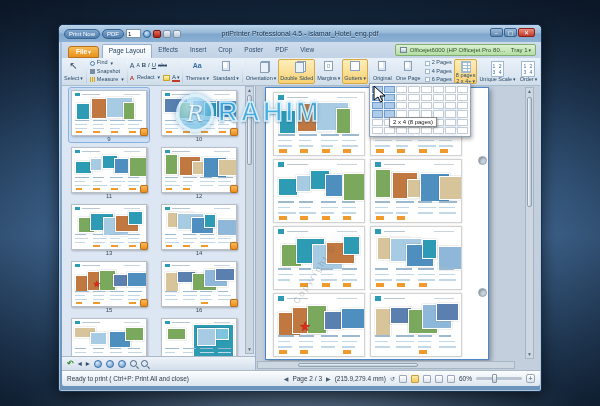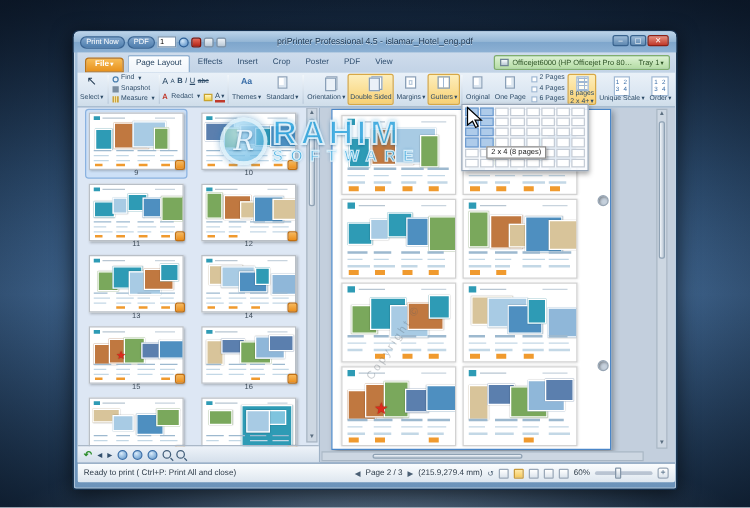--- a/index.html
+++ b/index.html
@@ -876,16 +876,15 @@
     <div class="tooltip">2 x 4 (8 pages)</div>
     <svg class="cursor" width="14" height="18" viewBox="0 0 14 18">
       <polygon points="1,1 1,15 5,12 7.5,17 9.5,16 7,11 12,11" fill="#fff" stroke="#000" stroke-width="1"></polygon>
     </svg>
   </div>
 
   <div class="watermark">
     <div class="wbadge">R</div>
     <div class="wtext">
       <span class="wl1">RAHIM</span>
-      <span class="wl2">SOFTWARE</span>
     </div>
   </div>
 </div>
 
 </body></html>

